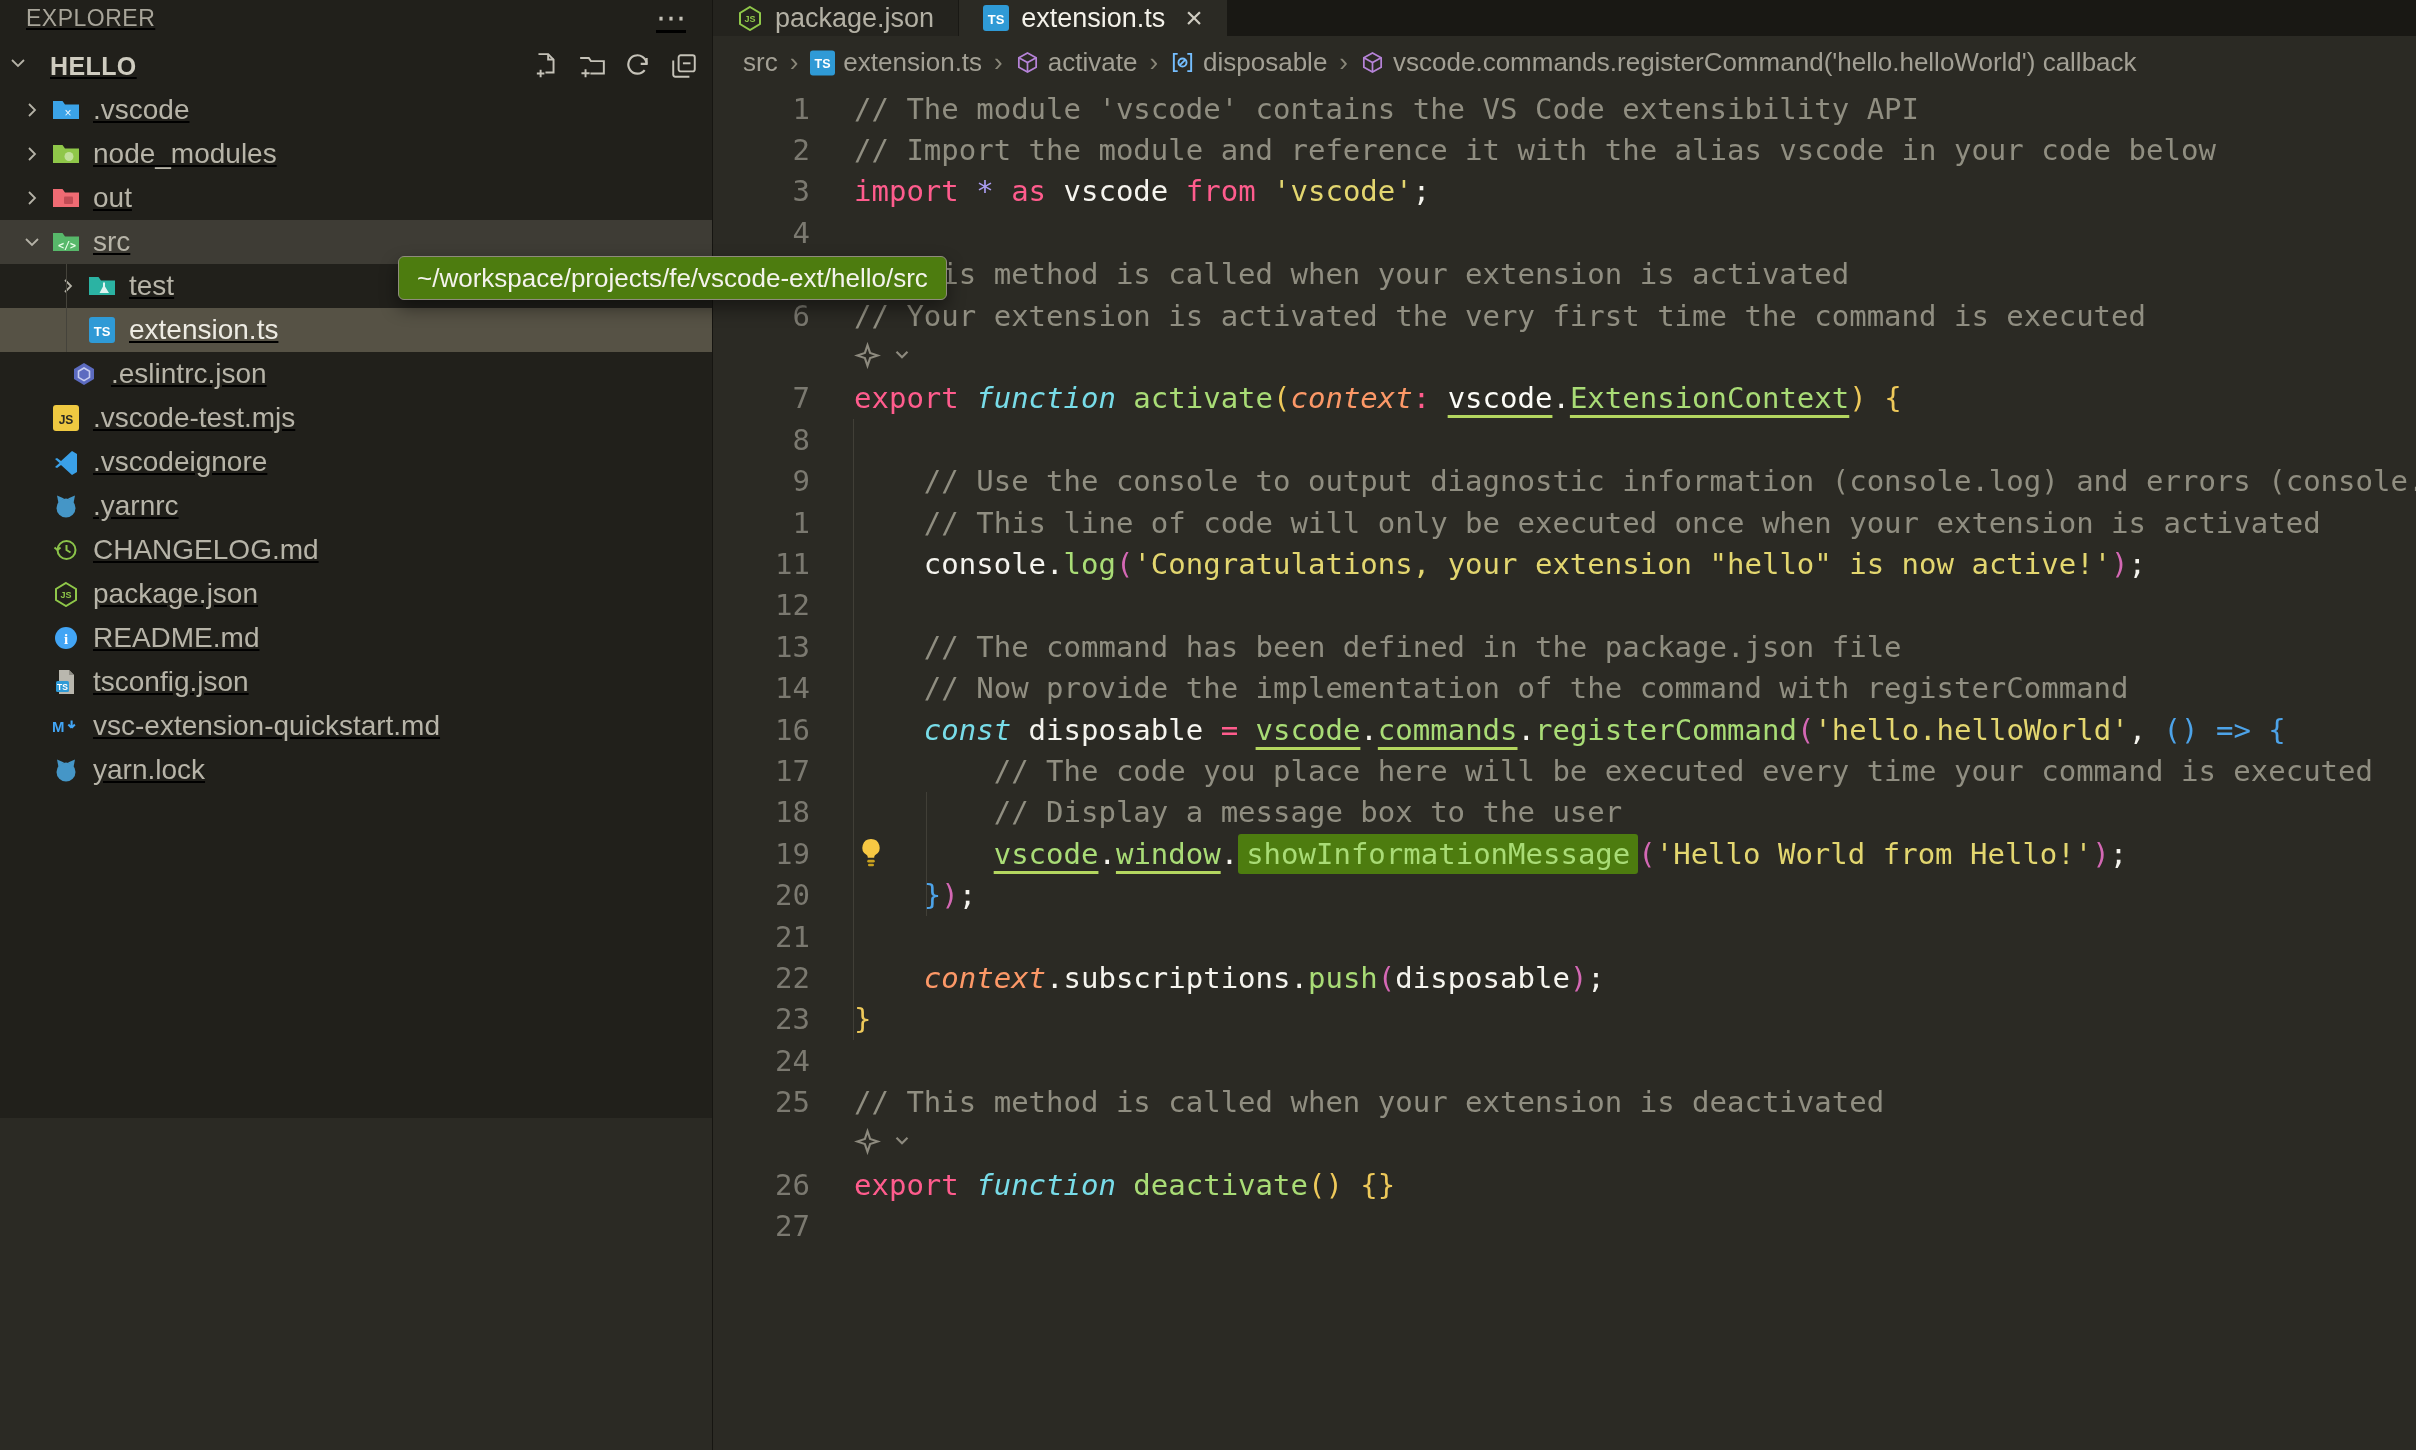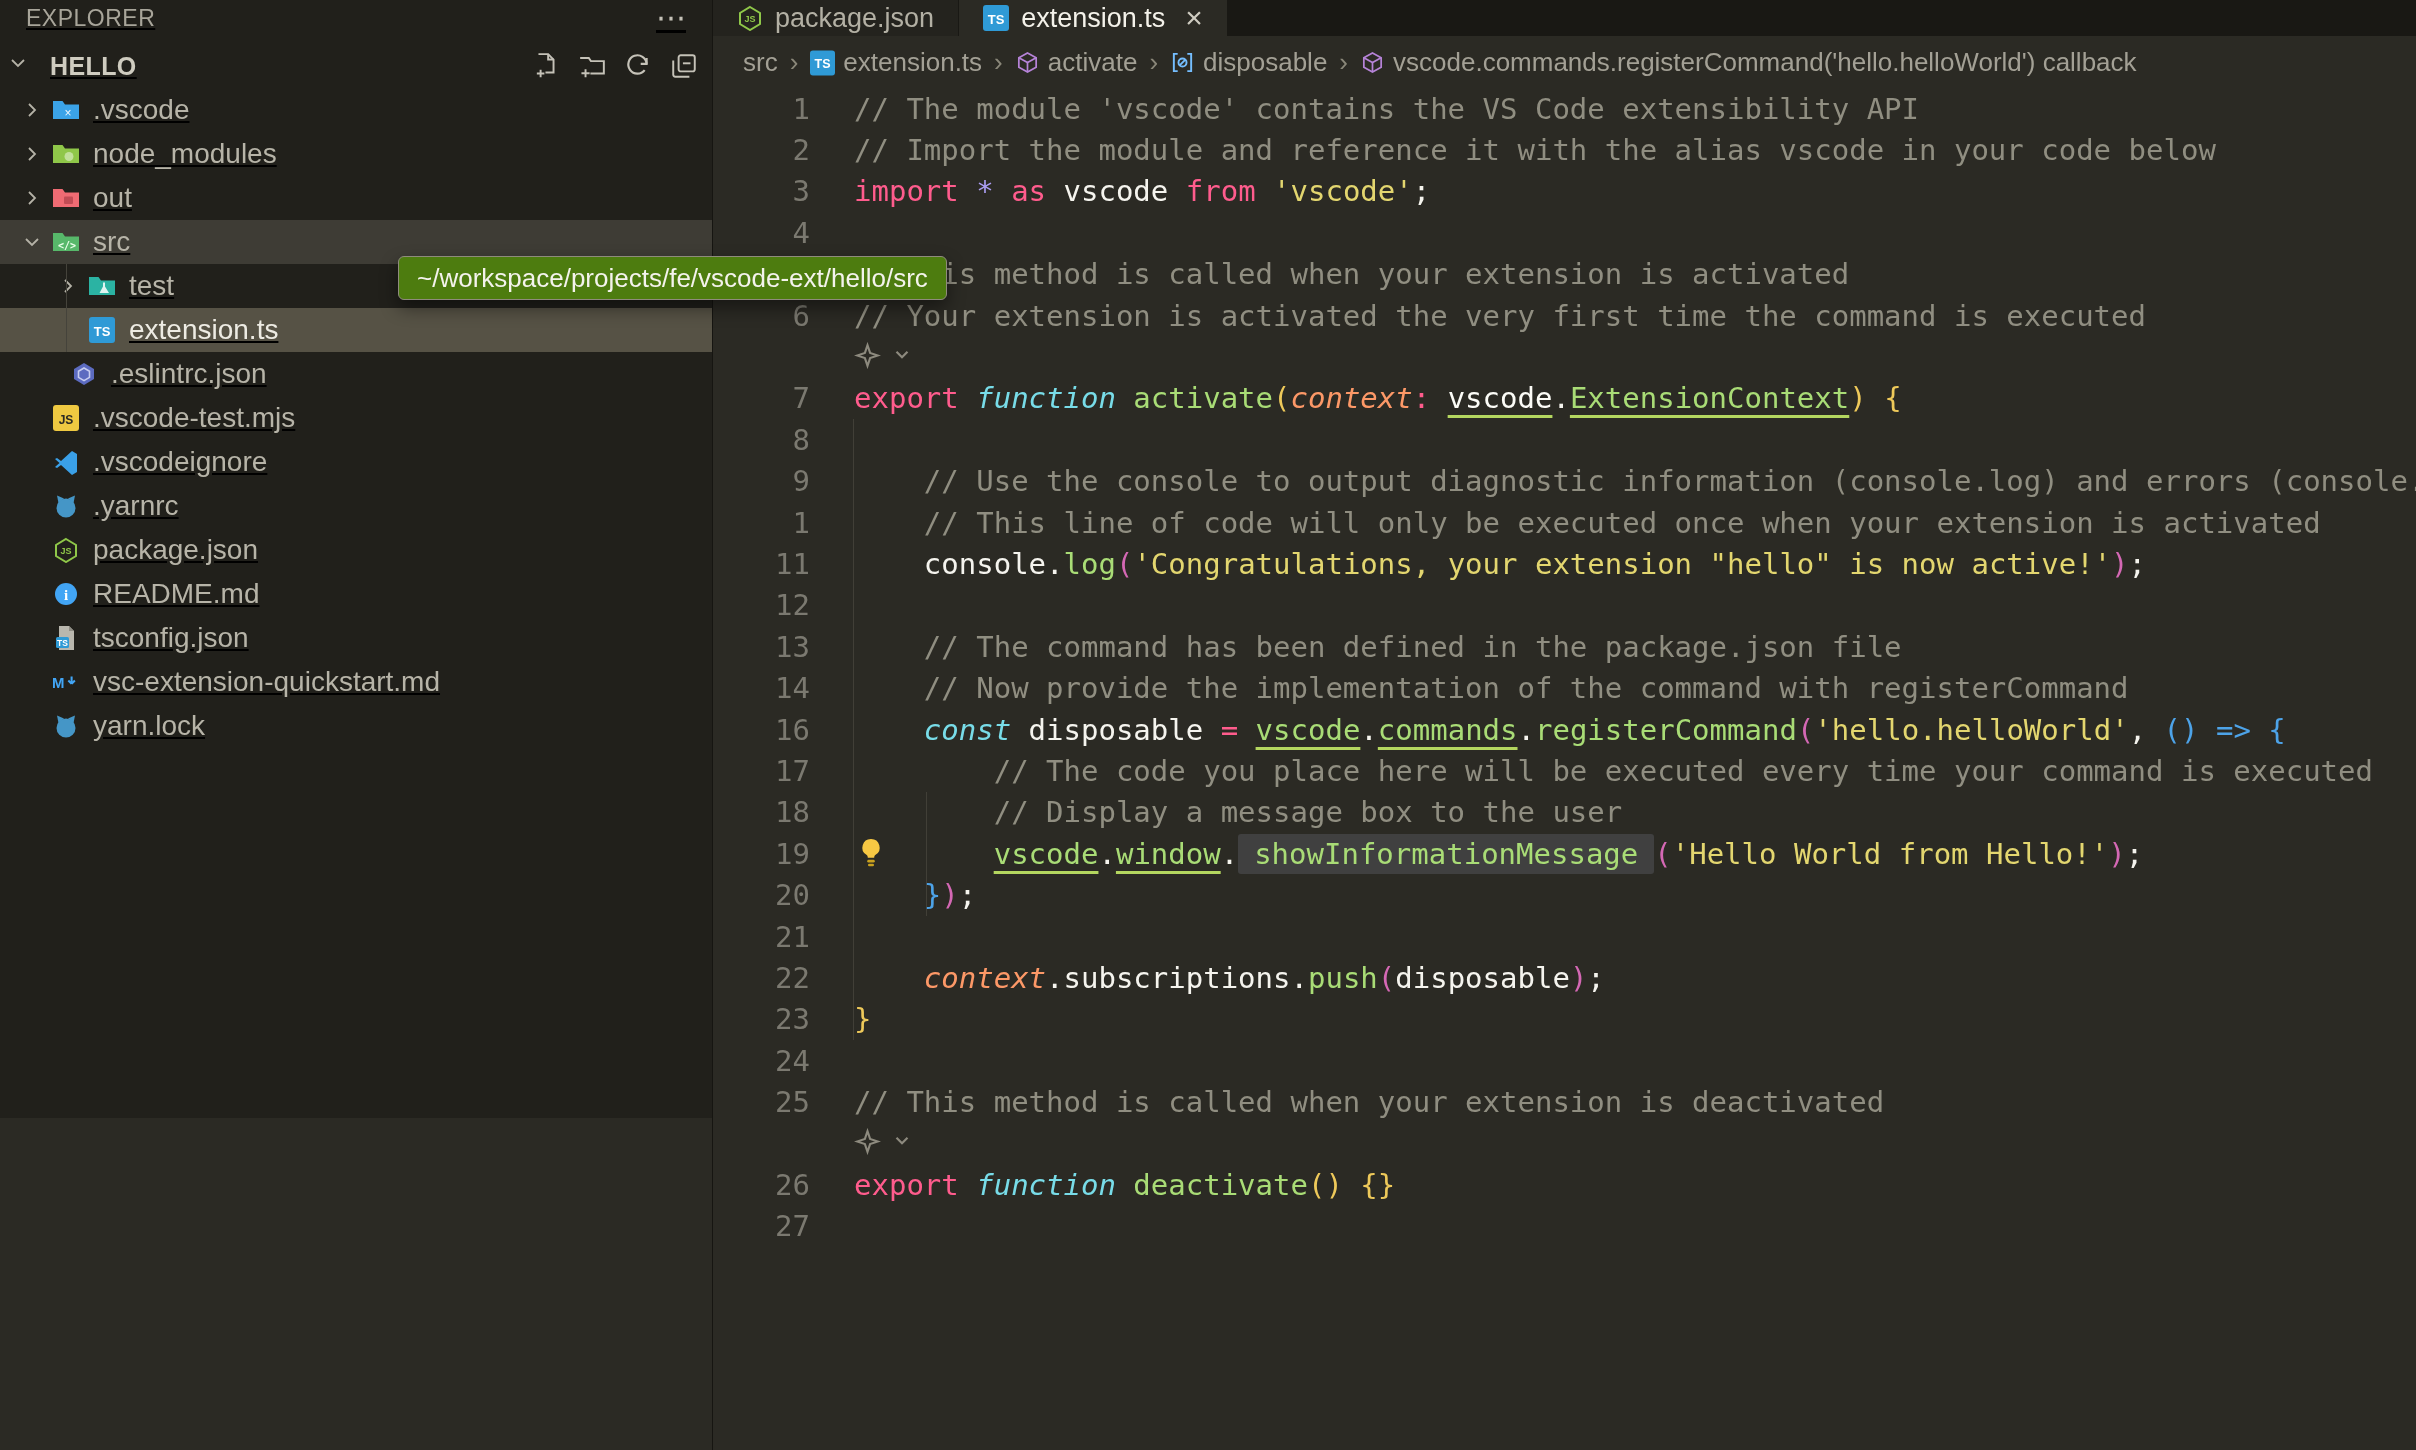--- a/index.html
+++ b/index.html
@@ -47,21 +47,21 @@
   #code { position:absolute; left:0; top:88px; right:0; bottom:0; overflow:hidden; font-family:"DejaVu Sans Mono", monospace; }
   .crow { position:relative; height:41.4px; display:flex; align-items:center; }
   .gutter { width:141px; flex:none; text-align:right; padding-right:44px; font-size:29px; color:#7b7970; }
   .ltext { white-space:pre; font-size:29px; color:#f5f4ee; }
   .cm{color:#908e81} .kw{color:#ff5c8d} .kwi{color:#78dce8;font-style:italic}
   .fn{color:#a9dc76} .st{color:#e3d66f} .pr{color:#fc9867;font-style:italic}
   .pu{color:#ab9df2} .tx{color:#f5f4ee}
   .b1{color:#eec95a} .b2{color:#d468b4} .b3{color:#4da3e8}
   .fnu{color:#a9dc76; text-decoration:underline; text-decoration-color:#b4d65f; text-decoration-thickness:2.5px; text-underline-offset:7px;}
   .tuw{color:#fcfcf7; text-decoration:underline; text-decoration-color:#b4d65f; text-decoration-thickness:2.5px; text-underline-offset:7px;}
-  .fnh{color:#a9dc76; background:#404040; border-radius:3px; padding:3px 16px;}
+  .fnh{color:#a9dc76; background:#4d7c0f; border-radius:3px; padding:3px 8px;}
   .widget-row { display:flex; align-items:center; gap:10px; padding-left:141px; height:41.4px; }
   .bulb { position:absolute; left:144px; top:5px; width:30px; height:32px; cursor:pointer; }
   .iguide { position:absolute; width:1px; background:#413f37; }
 
   
   #tooltip { position:absolute; left:398px; top:256px; height:44px; background:#4d7c0f; border:1px solid #8f8b7d; border-radius:6px; box-shadow:0 8px 18px rgba(0,0,0,0.45); display:flex; align-items:center; padding:0 18px; z-index:50; }
   #tooltip span { font-size:26px; color:#f4f3ec; white-space:nowrap; }
 </style>
 </head>
 <body>
@@ -227,20 +227,32 @@
               <circle cx="13" cy="15" r="9.5" fill="#4596c7"></circle>
               <path d="M5.5 10 L4 2.5 L11 5.5 Z" fill="#4596c7"></path>
               <path d="M20.5 10 L22 2.5 L15 5.5 Z" fill="#4596c7"></path>
             </svg>
           </span>
           <span class="name">.yarnrc</span>
         </div>
         <div class="trow" style="padding-left: 22px;">
           <span class="chev"></span>
           <span class="ficon">
+            <svg viewBox="0 0 26 26" width="26" height="26" fill="none" stroke="#8bc34a" stroke-width="2">
+              <circle cx="13.5" cy="13" r="9"></circle>
+              <path d="M4.5 13 L1.5 10.5"></path>
+              <path d="M4.5 13 L7.5 10.5"></path>
+              <path d="M13.5 8 V13 L17.5 15.5"></path>
+            </svg>
+          </span>
+          <span class="name">CHANGELOG.md</span>
+        </div>
+        <div class="trow" style="padding-left: 22px;">
+          <span class="chev"></span>
+          <span class="ficon">
             <svg viewBox="0 0 26 26" width="26" height="26">
               <polygon points="13,2 23,8 23,19 13,25 3,19 3,8" fill="none" stroke="#8fc749" stroke-width="2"></polygon>
               <text x="13" y="17" font-size="9" font-weight="bold" fill="#8fc749" text-anchor="middle" font-family="Liberation Sans">JS</text>
             </svg>
           </span>
           <span class="name">package.json</span>
         </div>
         <div class="trow" style="padding-left: 22px;">
           <span class="chev"></span>
           <span class="ficon">

